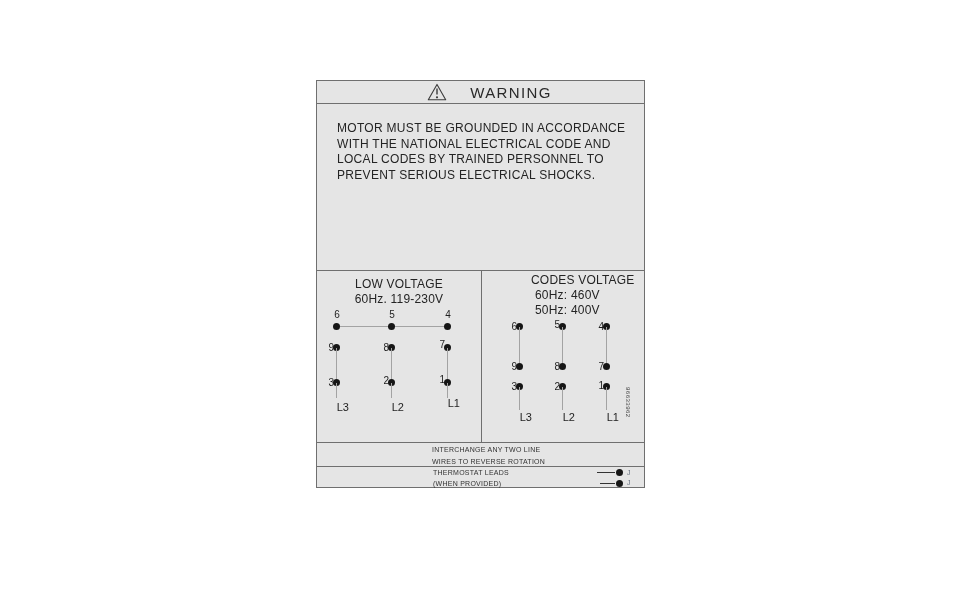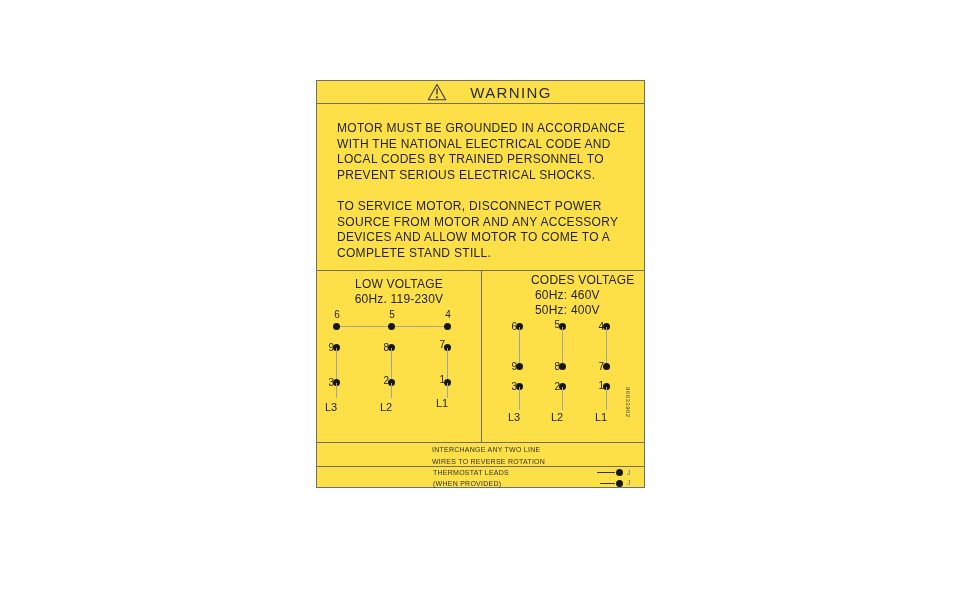--- a/index.html
+++ b/index.html
@@ -3,21 +3,21 @@
 <meta charset="utf-8">
 <style>
   html,body { margin:0; padding:0; }
   body {
     width:976px; height:600px; background:#ffffff; overflow:hidden;
     font-family:"Liberation Sans", sans-serif; color:#222;
     position:relative;
   }
   .label-box {
     position:absolute; left:316px; top:80px; width:329px; height:408px;
-    border:1px solid #6f6f6f; box-sizing:border-box; background:#fde047;
+    border:1px solid #6f6f6f; box-sizing:border-box; background:#e5e5e5;
   }
   
   .hdr {
     position:absolute; left:0; top:0; width:100%; height:23px;
     border-bottom:1px solid #6f6f6f; box-sizing:content-box;
     display:flex; align-items:center; justify-content:center; gap:23px;
     padding-left:18px; box-sizing:border-box;
   }
   .warn-title { font-size:15px; letter-spacing:1.4px; color:#2a2a2a; }
   .tri-icon { display:inline-flex; }
@@ -40,21 +40,21 @@
   .dg-title.lv { left:0; top:6px; width:164px; text-align:center; }
   .dg-title.hv { left:214px; top:2px; text-align:left; }
   .dg-title.hv .sub { padding-left:4px; }
   .dot { position:absolute; width:7px; height:7px; border-radius:50%; background:#161616; }
   .hline, .vline { position:absolute; background:#a3a3a3; }
   .hline { height:1px; } .vline { width:1px; }
   .lead-line { position:absolute; height:1px; background:#333; }
   .tnum { position:absolute; font-size:10px; line-height:10px; color:#1e1e1e; }
   .tnum.ab { width:16px; text-align:center; }
   .tnum.lf { width:12px; text-align:right; }
-  .llabel { position:absolute; width:24px; text-align:left; font-size:11px; line-height:11px; color:#1e1e1e; }
+  .llabel { position:absolute; width:24px; text-align:right; font-size:11px; line-height:11px; color:#1e1e1e; }
   .pn {
     position:absolute; left:308px; top:116px; height:48px;
     writing-mode:vertical-rl; font-size:6px; letter-spacing:0.5px; color:#444;
   }
   
   .f1 {
     position:absolute; left:0; top:361px; width:100%; height:24px;
     border-top:1px solid #6f6f6f; box-sizing:border-box;
   }
   .f2 {
@@ -78,24 +78,20 @@
       </svg>
     </span>
     <span class="warn-title">WARNING</span>
   </div>
 
   <div class="body-text">
     <p>MOTOR MUST BE GROUNDED IN ACCORDANCE
 WITH THE NATIONAL ELECTRICAL CODE AND
 LOCAL CODES BY TRAINED PERSONNEL TO
 PREVENT SERIOUS ELECTRICAL SHOCKS.</p>
-    <p>TO SERVICE MOTOR, DISCONNECT POWER
-SOURCE FROM MOTOR AND ANY ACCESSORY
-DEVICES AND ALLOW MOTOR TO COME TO A
-COMPLETE STAND STILL.</p>
   </div>
 
   <div class="dgr">
     <div class="divider"></div>
 
     <div class="dg-title lv">
       <div>LOW VOLTAGE</div>
       <div>60Hz. 119-230V</div>
     </div>
 

